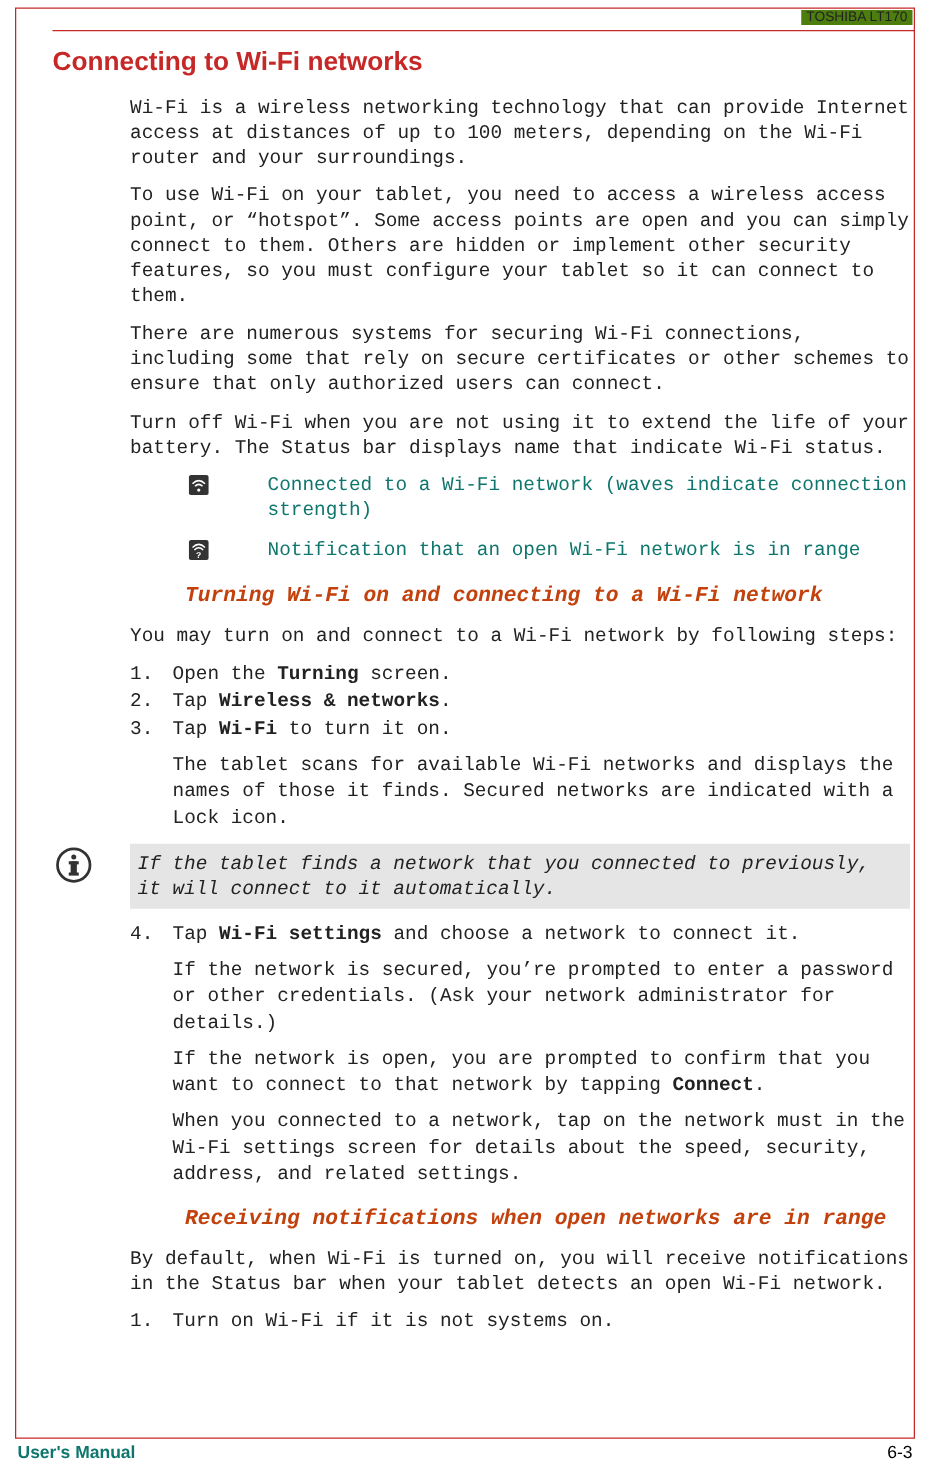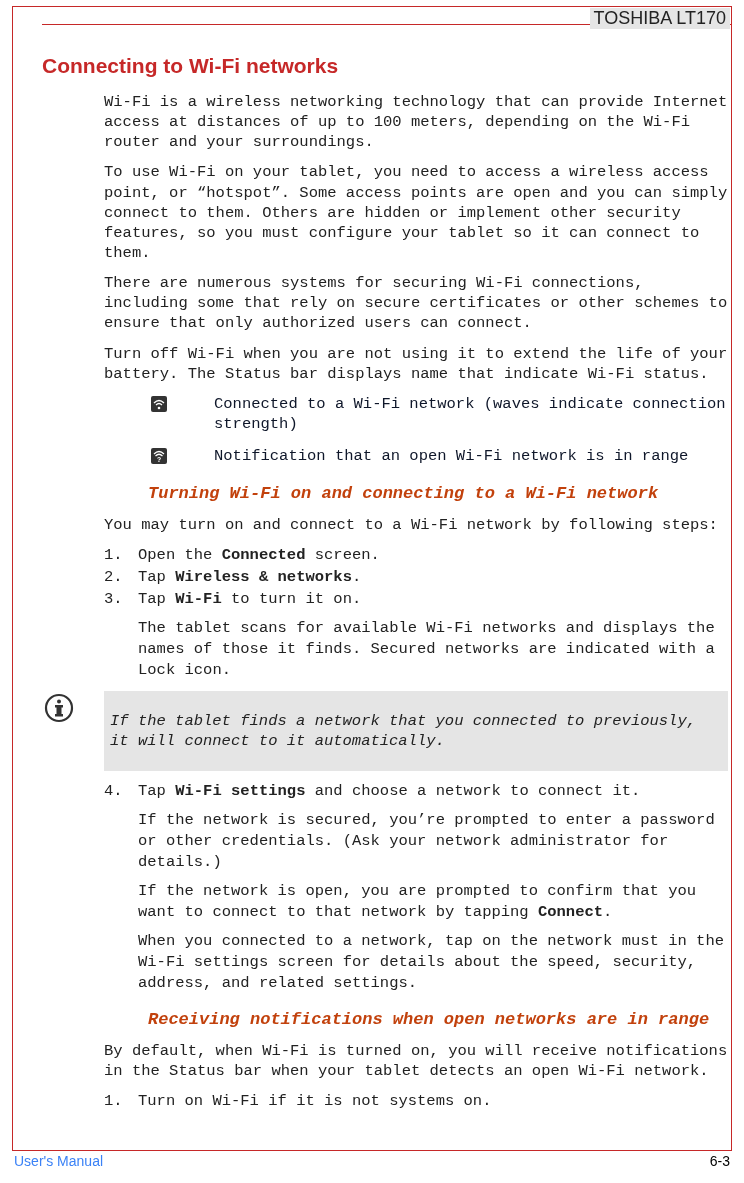--- a/index.html
+++ b/index.html
@@ -26,53 +26,53 @@
       position: absolute;
       top: 24px;
       left: 42px;
       right: 12px;
       border-top: 1px solid #c62828;
     }
     .header-text {
       position: absolute;
       top: 8px;
       right: 14px;
-      font-size: 18px;
-      color: #222;
-      background: #e5e5e5;
+      font-size: 11px;
+      color: #222;
+      background: #4d7c0f;
       padding: 0 4px;
       text-align: right;
     }
     .footer-left {
       position: absolute;
       bottom: 14px;
       left: 14px;
-      color: #3b82f6;
+      color: #0f766e;
       font-size: 14px;
+      font-weight: bold;
     }
     .footer-right {
       position: absolute;
       bottom: 14px;
       right: 14px;
       color: #000000;
       font-size: 14px;
     }
     .content {
       position: absolute;
       top: 38px;
       left: 42px;
       right: 16px;
       padding-bottom: 40px;
     }
     h1 {
       color: #c62828;
       font-size: 21px;
       font-weight: bold;
       margin-bottom: 14px;
-      margin-top: 16px;
     }
     .body-text {
       margin-left: 62px;
       font-family: Liberation Mono, monospace;
     }
     p {
       font-size: 15.5px;
       line-height: 1.3;
       color: #222;
       margin-bottom: 10px;
@@ -88,21 +88,21 @@
       width: 110px;
       display: flex;
       justify-content: center;
       align-items: flex-start;
       padding-top: 2px;
     }
     .icon-desc {
       flex: 1;
       font-size: 15.5px;
       line-height: 1.3;
-      color: #0f172a;
+      color: #0f766e;
     }
     h2 {
       color: #c2410c;
       font-style: italic;
       font-size: 17px;
       font-weight: bold;
       margin-top: 16px;
       margin-bottom: 12px;
       margin-left: 44px;
     }
@@ -139,21 +139,21 @@
       justify-content: flex-start;
       padding-left: 2px;
       padding-top: 2px;
     }
     .note-text {
       flex: 1;
       background: #e5e5e5;
       font-style: italic;
       font-size: 15.5px;
       line-height: 1.3;
-      padding: 20px 6px;
+      padding: 6px 6px;
       color: #222;
     }
     b {
       font-weight: bold;
     }
   </style>
 </head>
 <body>
 
 <div class="page-border"></div>
@@ -192,21 +192,21 @@
         </div>
         <div class="icon-desc">Notification that an open Wi-Fi network is in range</div>
       </div>
     </div>
 
     <h2>Turning Wi-Fi on and connecting to a Wi-Fi network</h2>
     <p>You may turn on and connect to a Wi-Fi network by following steps:</p>
 
     <div class="step">
       <span class="step-num">1.</span>
-      <span class="step-text"><span>Open the </span><b>Connected</b><span> screen.</span></span>
+      <span class="step-text"><span>Open the </span><b>Turning</b><span> screen.</span></span>
     </div>
     <div class="step">
       <span class="step-num">2.</span>
       <span class="step-text"><span>Tap </span><b>Wireless &amp; networks</b><span>.</span></span>
     </div>
     <div class="step">
       <span class="step-num">3.</span>
       <span class="step-text"><span>Tap </span><b>Wi-Fi</b><span> to turn it on.</span></span>
     </div>
     <p class="step-indent">The tablet scans for available Wi-Fi networks and displays the names of those it finds. Secured networks are indicated with a Lock icon.</p>

